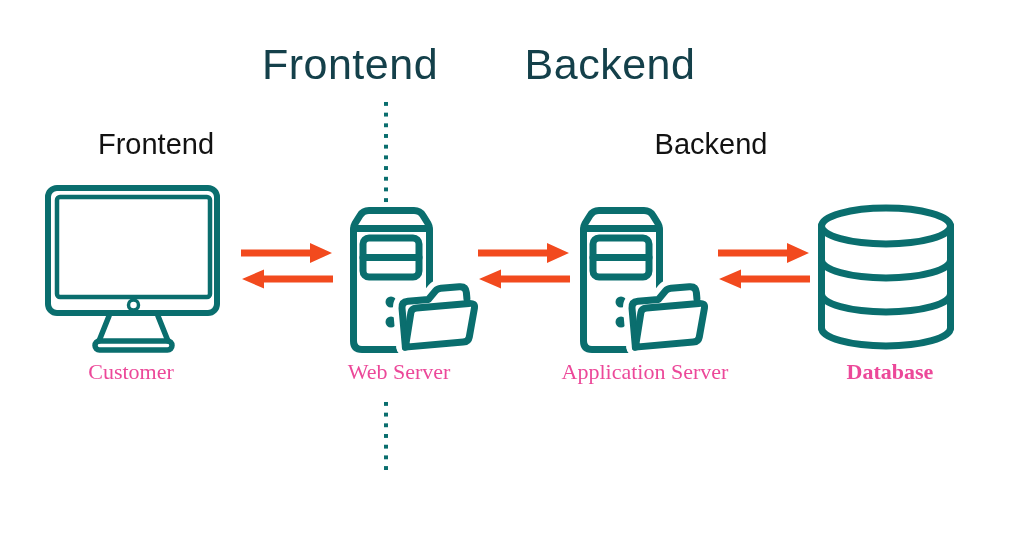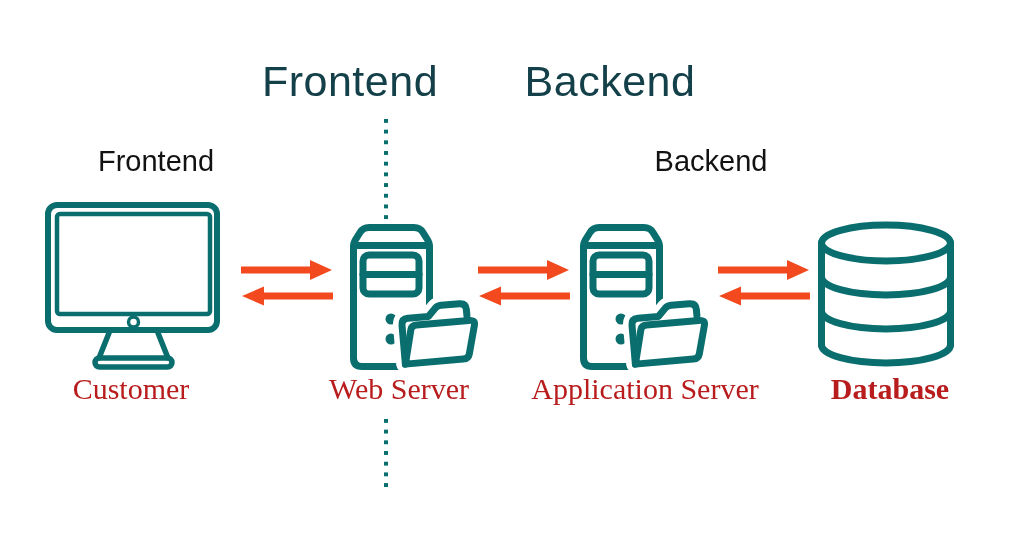--- a/index.html
+++ b/index.html
@@ -1,37 +1,37 @@
 <!DOCTYPE html>
 <html><head>
 <meta charset="utf-8">
 <style>
   html,body { margin:0; padding:0; background:#ffffff; }
   .stage {
     position:relative; width:1024px; height:470px; background:#ffffff;
-    font-family:"Liberation Sans", sans-serif; overflow:hidden;margin-top:17px;
+    font-family:"Liberation Sans", sans-serif; overflow:hidden;
   }
   
   .title {
     position:absolute; top:42px; transform:translateX(-50%);
     font-size:43px; line-height:44px; color:#14404A; letter-spacing:0.5px;
     white-space:nowrap;
   }
   #t-fe { left:350px; }
   #t-be { left:610px; }
   .subtitle {
     position:absolute; top:129px; transform:translateX(-50%);
     font-size:29px; line-height:30px; color:#121212; white-space:nowrap;
   }
   #s-fe { left:156px; }
   #s-be { left:711px; }
   .node-label {
     position:absolute; top:360px; transform:translateX(-50%);
-    font-family:"Liberation Serif", serif; font-size:30px; line-height:24px;
-    color:#b91c1c; white-space:nowrap;
+    font-family:"Liberation Serif", serif; font-size:22px; line-height:24px;
+    color:#ec4899; white-space:nowrap;
   }
   #lb-0 { left:131px; }
   #lb-1 { left:399px; }
   #lb-2 { left:645px; }
   #lb-3 { left:890px;font-weight:bold; }
   
   .dotted {
     position:absolute; left:383px; width:6px;
     background-image: radial-gradient(circle 2.2px at 50% 3px, #0A6E6E 99%, rgba(10,110,110,0) 100%);
     background-size: 6px 10.7px; background-repeat: repeat-y;

